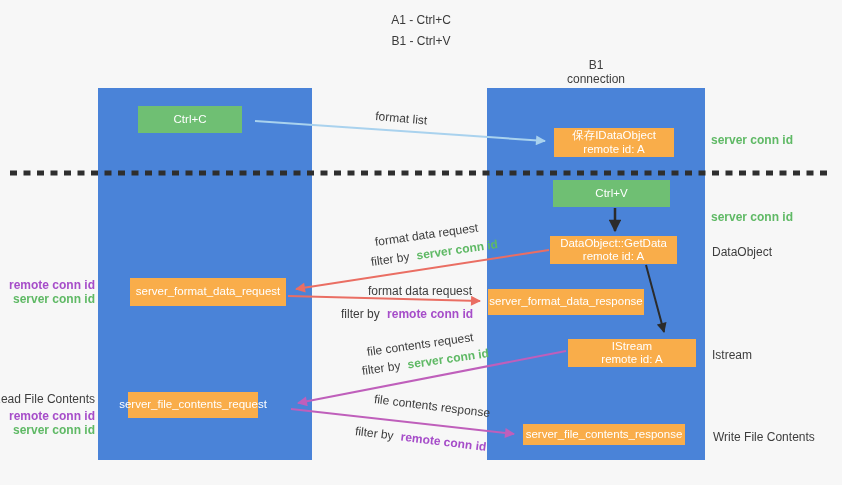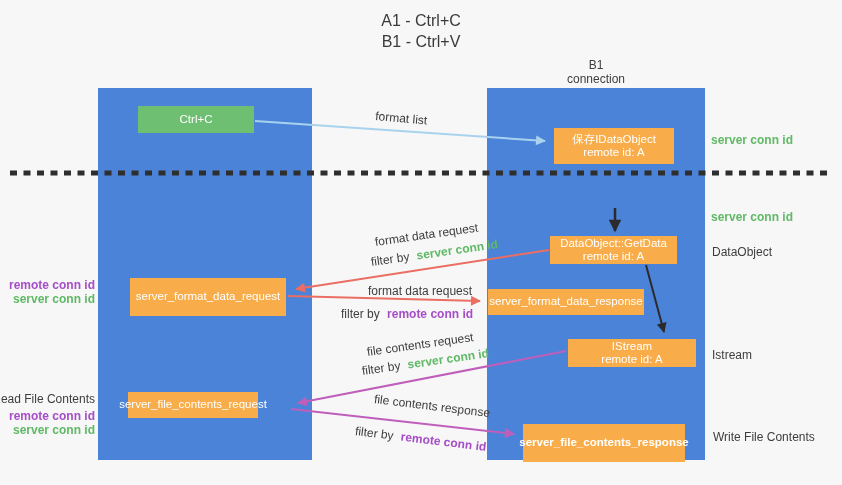--- a/index.html
+++ b/index.html
@@ -9,39 +9,39 @@
   .lane { position:absolute; top:88px; height:372px; background:#4a83d8; z-index:1; }
   #lane-left  { left:98px;  width:214px; }
   #lane-right { left:487px; width:218px; }
 
   .lane-header { position:absolute; top:60px; text-align:center; color:#3e3e3e;
                  font-size:12px; line-height:13.5px; z-index:3; }
   #hdr-left  { left:98px;  width:214px; top:59px; }
   #hdr-right { left:487px; width:218px; top:59px; }
 
   #title { position:absolute; left:0; top:10px; width:100%; text-align:center;
-           color:#3a3a3a; font-size:16px; line-height:21px; z-index:3; }
+           color:#3a3a3a; font-size:12px; line-height:21px; z-index:3; }
 
   svg.overlay { position:absolute; left:0; top:0; z-index:2; pointer-events:none; }
 
   .box { position:absolute; z-index:3; color:#ffffff; display:flex; flex-direction:column;
          align-items:center; justify-content:center; text-align:center;
          font-size:11.5px; line-height:13.5px; }
   .box.green  { background:#6fbf73; }
   .box.orange { background:#f9ad4a; }
 
-  #box-ctrl-c   { left:138px; top:106px; width:116px; height:27px; }
-  #box-save-obj { left:554px; top:128px; width:120px; height:36px; }
+  #box-ctrl-c   { left:138px; top:106px; width:104px; height:27px; }
+  #box-save-obj { left:554px; top:128px; width:120px; height:29px; }
   #box-ctrl-v   { left:553px; top:180px; width:117px; height:27px; }
   #box-getdata  { left:550px; top:236px; width:127px; height:28px; }
-  #box-fmt-req  { left:130px; top:278px; width:156px; height:38px; }
+  #box-fmt-req  { left:130px; top:278px; width:156px; height:28px; }
   #box-fmt-resp { left:488px; top:289px; width:156px; height:26px; }
   #box-istream  { left:568px; top:339px; width:128px; height:28px; }
   #box-file-req { left:128px; top:392px; width:130px; height:26px; }
-  #box-file-resp{ left:523px; top:424px; width:162px; height:38px;font-weight:bold; }
+  #box-file-resp{ left:523px; top:424px; width:162px; height:21px; }
 
   .lbl { position:absolute; z-index:3; font-size:12px; color:#3d3d3d; white-space:nowrap; }
   .green-text  { color:#5fb965; font-weight:bold; }
   .purple-text { color:#a64dc9; font-weight:bold; }
   .dark { color:#3d3d3d; }
   .right-col { left:711px; }
   .left-col  { right:747px; text-align:right; line-height:14px; }
   .tilt-up   { transform:rotate(-8deg); transform-origin:left top; }
   .tilt-down { transform:rotate(7deg);  transform-origin:left top; }
   .tilt-slight { transform:rotate(5deg); transform-origin:left top; }
@@ -120,20 +120,23 @@
 
   <div class="box green" id="box-ctrl-c">
     <div>Ctrl+C</div>
   </div>
 
   <div class="box orange" id="box-save-obj">
     <div>保存IDataObject</div>
     <div>remote id: A</div>
   </div>
 
+  <div class="box green" id="box-ctrl-v">
+    <div>Ctrl+V</div>
+  </div>
 
   <div class="box orange" id="box-getdata">
     <div>DataObject::GetData</div>
     <div>remote id: A</div>
   </div>
 
   <div class="box orange" id="box-fmt-req">
     <div>server_format_data_request</div>
   </div>
 

